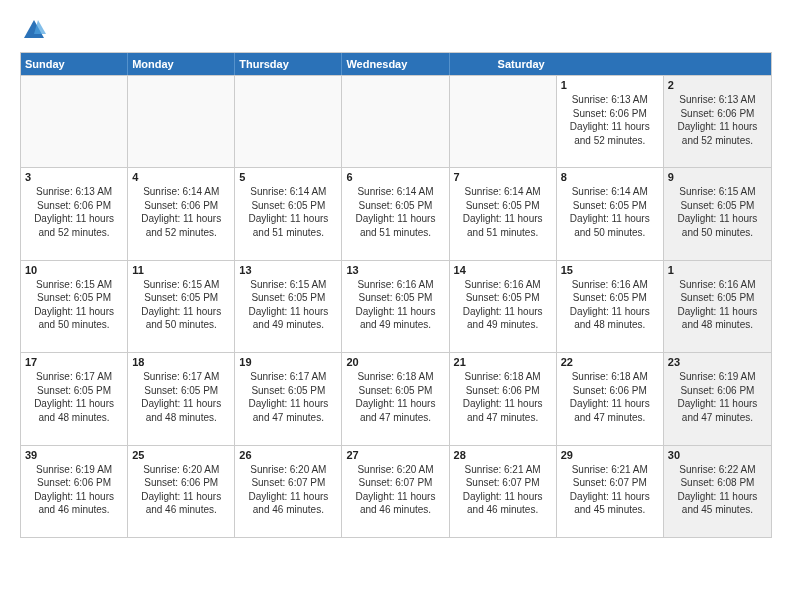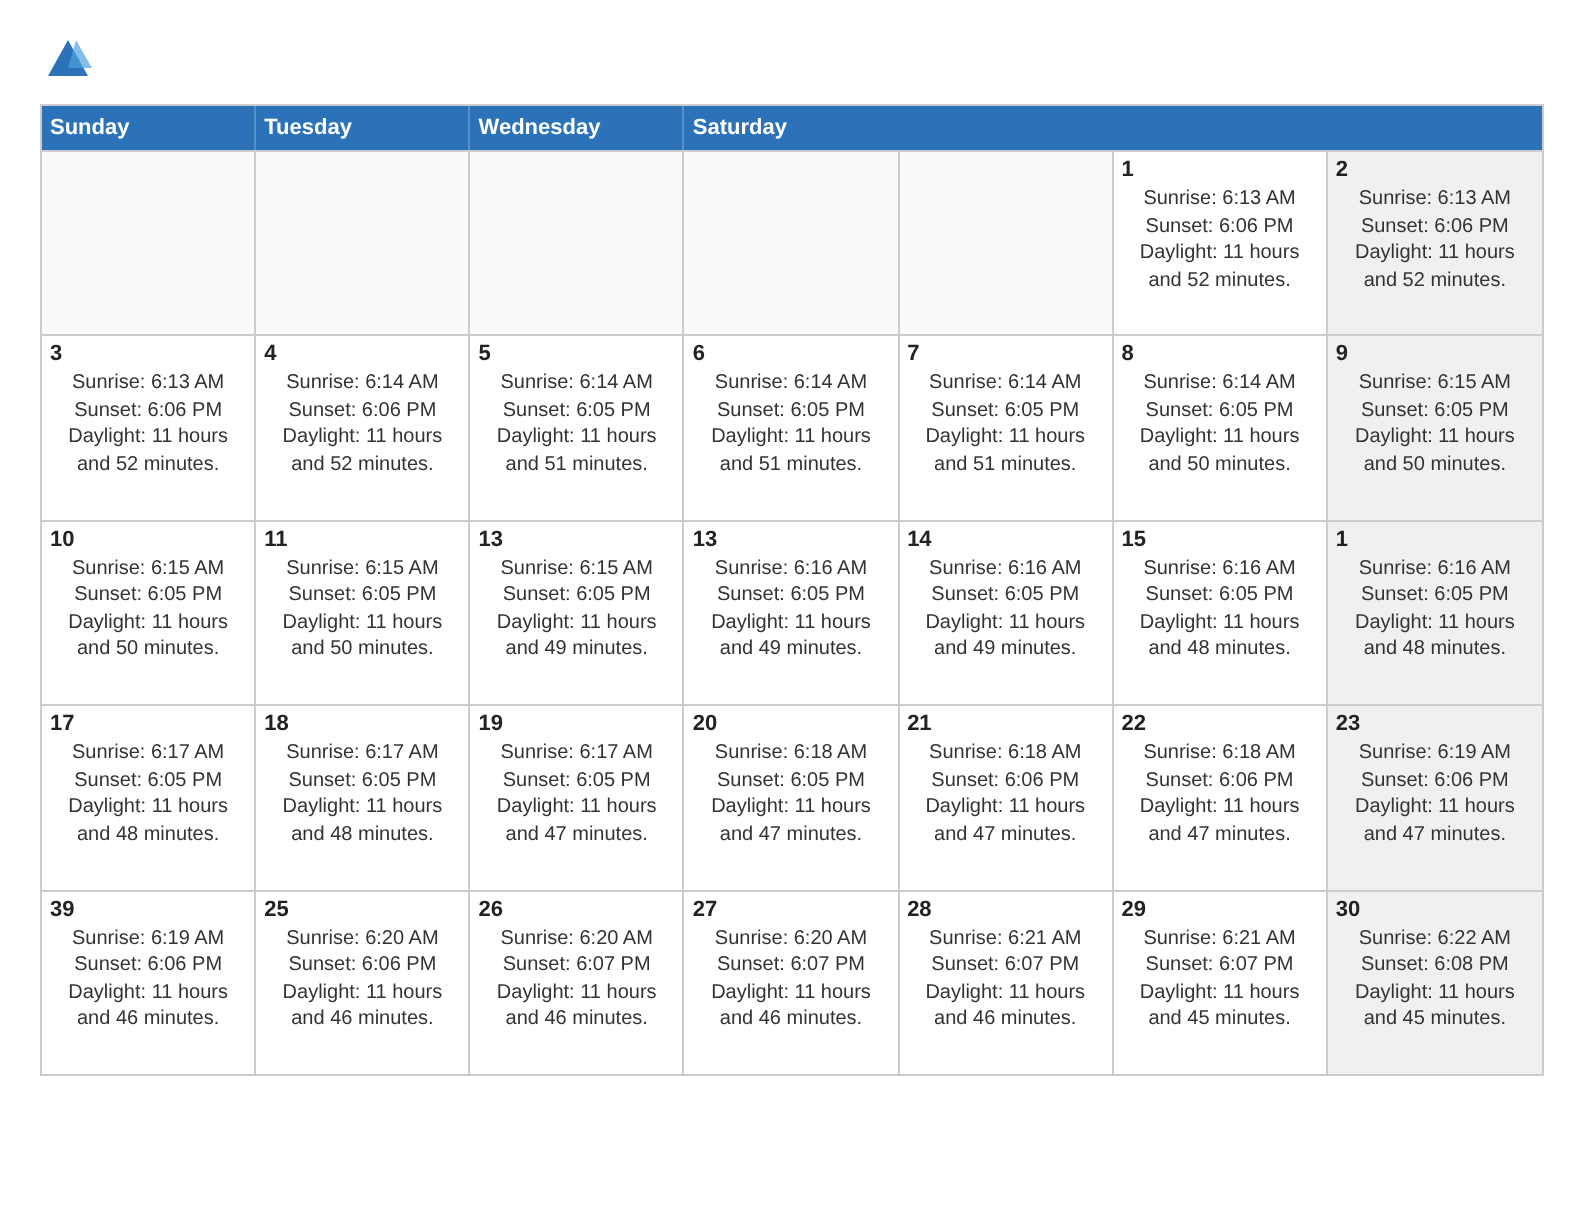--- a/index.html
+++ b/index.html
@@ -71,21 +71,21 @@
       background: #2b72b8;
     }
     .cal-header-cell {
       color: #fff;
       font-size: 11px;
       font-weight: bold;
       padding: 5px 4px;
       text-align: left;
       border-right: 1px solid #5592cc;
     }
-    .cal-header-cell:last-child { border-right: none; }
+    .cal-header-cell:last-child { border-right: none; margin-left: 44px; }
     .cal-body {
       flex: 1;
       display: flex;
       flex-direction: column;
     }
     .cal-row {
       display: grid;
       grid-template-columns: repeat(7, 1fr);
       flex: 1;
       border-top: 1px solid #ccc;
@@ -133,21 +133,22 @@
     </div>
     <div class="title-block">
       <div class="month-title"></div>
       <div class="subtitle"></div>
     </div>
   </div>
 
   <div class="calendar">
     <div class="cal-header">
     <div class="cal-header-cell">Sunday</div>
-        <div class="cal-header-cell">Tuesday</div>
+        <div class="cal-header-cell">Monday</div>
+        <div class="cal-header-cell">Thursday</div>
         <div class="cal-header-cell">Wednesday</div>
         <div class="cal-header-cell">Saturday</div>
       </div>
     <div class="cal-body">
     <div class="cal-row">
           <div class="cal-cell empty"></div>
           <div class="cal-cell empty"></div>
           <div class="cal-cell empty"></div>
           <div class="cal-cell empty"></div>
           <div class="cal-cell empty"></div>

